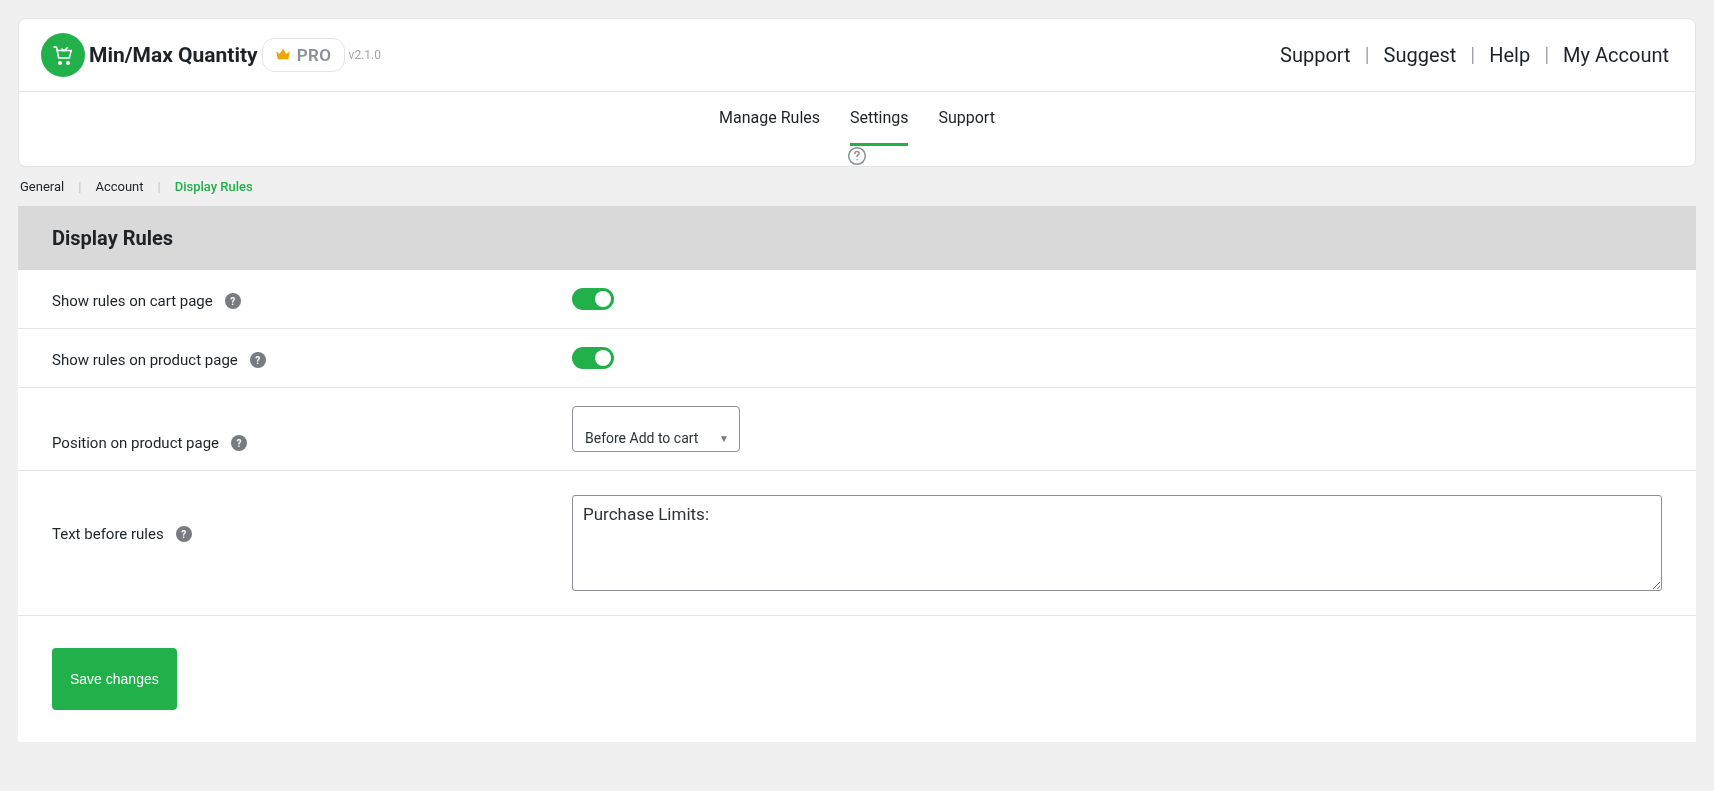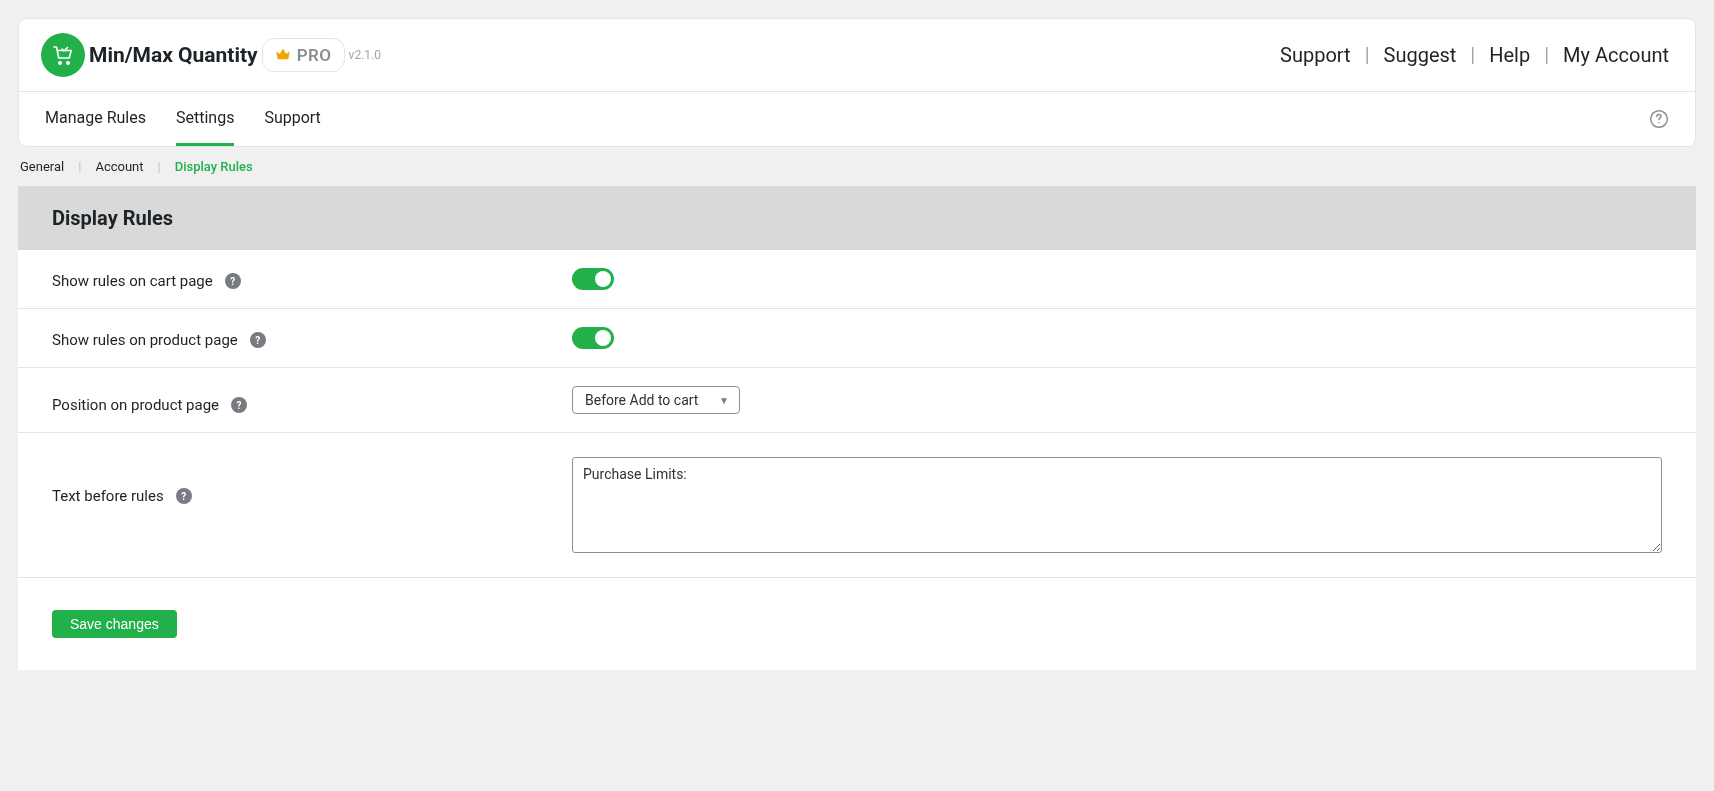--- a/index.html
+++ b/index.html
@@ -81,20 +81,21 @@
       cursor: pointer;
     }
     .header-sep {
       color: #a0a5aa;
     }
     .nav-tabs {
       display: flex;
       align-items: center;
       justify-content: space-between;
       padding: 0 26px;
+      flex-direction: column;
     }
     .nav-tabs-left {
       display: flex;
       gap: 30px;
     }
     .nav-tab {
       padding: 16px 0;
       font-size: 16px;
       color: #1d2327;
       cursor: pointer;
@@ -182,21 +183,21 @@
       width: 16px;
       height: 16px;
       background: #fff;
       border-radius: 50%;
     }
     .select-box {
       display: flex;
       align-items: center;
       justify-content: space-between;
       gap: 10px;
-      padding: 5px 10px 5px 12px;
+      padding: 23px 10px 5px 12px;
       border: 1px solid #8c8f94;
       border-radius: 4px;
       background: #fff;
       font-size: 14px;
       color: #2c3338;
       cursor: pointer;
       min-width: 168px;
     }
     .select-arrow {
       color: #787c82;
@@ -210,32 +211,32 @@
     .textarea-row .setting-label-wrap {
       padding-top: 30px;
     }
     textarea {
       flex: 1;
       min-height: 96px;
       padding: 8px 10px;
       border: 1px solid #8c8f94;
       border-radius: 3px;
       font-family: inherit;
-      font-size: 14px;
+      font-size: 17px;
       resize: both;
       color: #2c3338;
     }
     .actions {
       padding: 32px 34px;
     }
     .save-btn {
       background: #22b04b;
       border: none;
       color: #fff;
-      padding: 6px 18px;
+      padding: 23px 18px;
       border-radius: 4px;
       font-size: 14px;
       font-weight: 500;
       cursor: pointer;
     }
   </style>
 </head>
 <body>
 
 <div class="main-panel">

